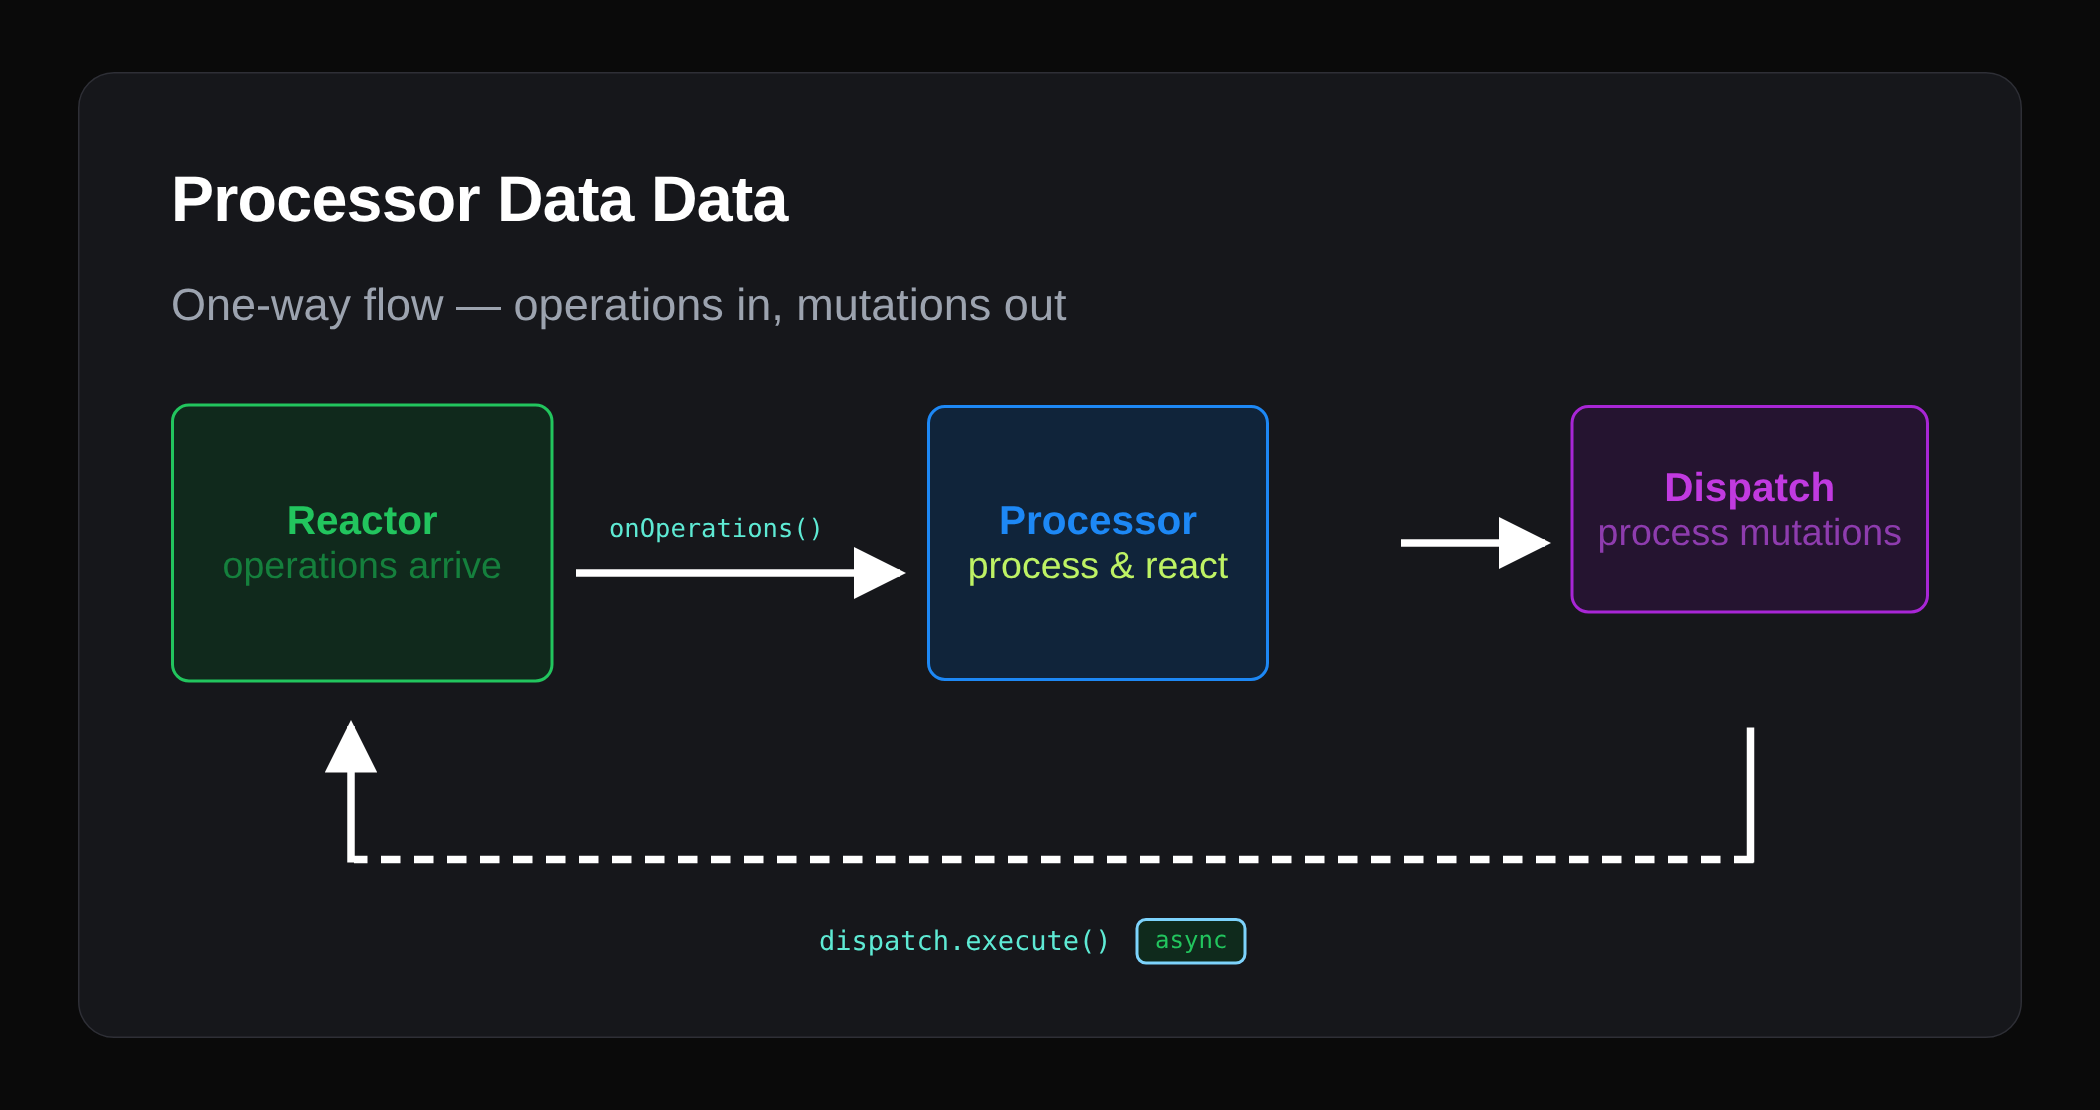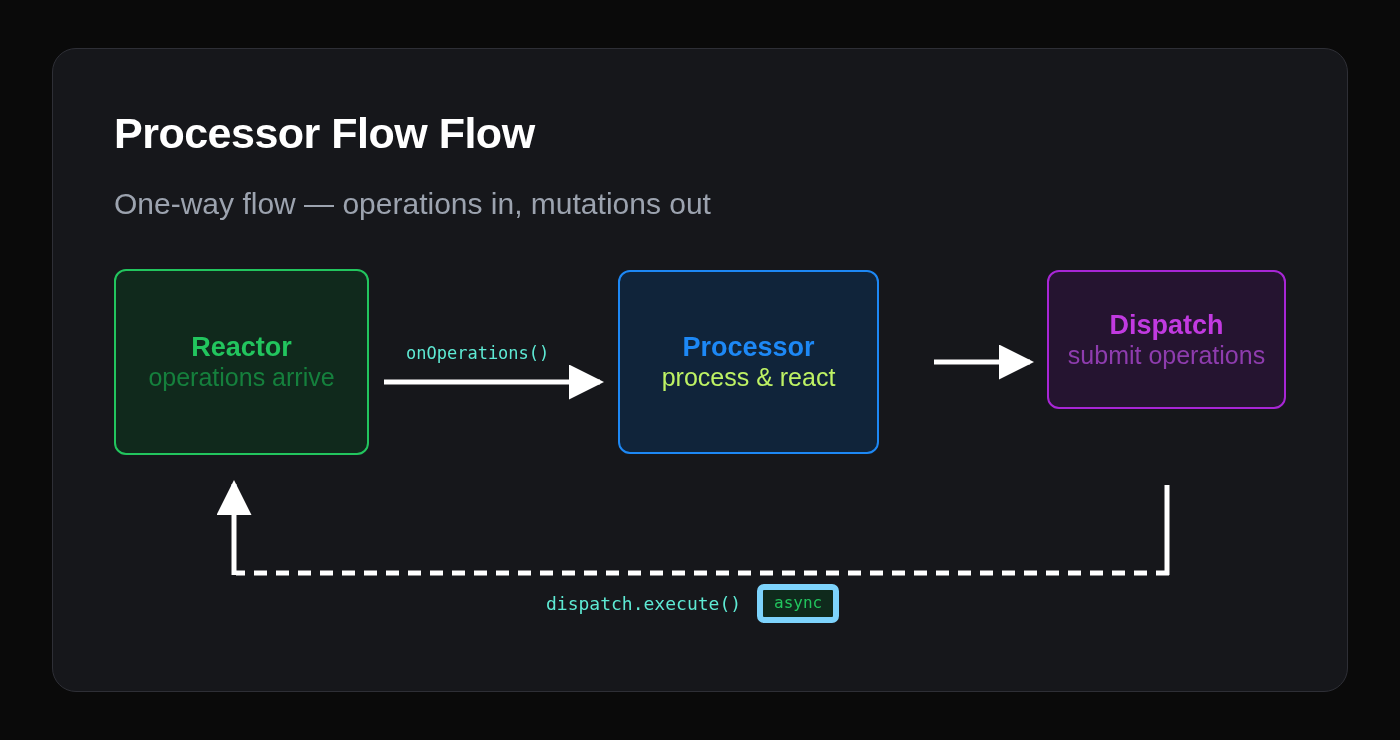--- a/index.html
+++ b/index.html
@@ -79,21 +79,21 @@
   }
   #node-reactor {
     left: 114px; top: 269px; width: 255px; height: 186px;
     border-color: #22c55e;
     background: #10291c;
   }
   #node-reactor .node-title { color: #22c55e; }
   #node-reactor .node-sub  { color: #15803d; }
 
   #node-processor {
-    left: 618px; top: 270px; width: 261px; height: 184px;
+    left: 618px; top: 270px; width: 228px; height: 184px;
     border-color: #1d88f5;
     background: #10243a;
   }
   #node-processor .node-title { color: #1d88f5; }
   #node-processor .node-sub  { color: #bef264; }
 
   #node-dispatch {
     left: 1047px; top: 270px; width: 239px; height: 139px;
     border-color: #a826d6;
     background: #251430;
@@ -118,49 +118,49 @@
     white-space: nowrap;
     line-height: 1;
   }
   #label-onoperations {
     left: 406px;
     top: 345px;
   }
   #feedback-label-group {
     position: absolute;
     left: 546px;
-    top: 584px;
+    top: 612px;
     display: flex;
     align-items: center;
     gap: 16px;
   }
   #label-dispatch-execute {
     position: static;
     font-size: 18px;
   }
   #badge-async {
     font-family: "DejaVu Sans Mono", "Liberation Mono", monospace;
     font-size: 16px;
     color: #22c55e;
-    border: 6px solid #7dd3fc;
+    border: 2px solid #7dd3fc;
     background: #0f2a1c;
     border-radius: 7px;
     padding: 5px 11px 6px 11px;
     line-height: 1;
     white-space: nowrap;
   }
 </style>
 </head>
 <body>
 
 <div id="stage">
 
   <div id="card"></div>
 
-  <div id="page-title">Processor Flow Flow</div>
+  <div id="page-title">Processor Data Data</div>
   <div id="page-subtitle">One-way flow — operations in, mutations out</div>
 
   <svg id="edges" viewBox="0 0 1400 740">
     <defs>
       <marker id="arrowhead-white" markerWidth="7" markerHeight="7" refX="6.2" refY="3.5" orient="auto" markerUnits="strokeWidth">
         <path d="M 0 0 L 7 3.5 L 0 7 z" fill="#ffffff"></path>
       </marker>
     </defs>
 
     <line x1="384" y1="382" x2="600" y2="382" stroke="#ffffff" stroke-width="5" marker-end="url(#arrowhead-white)"></line>
@@ -179,21 +179,21 @@
     <div class="node-sub">operations arrive</div>
   </div>
 
   <div class="node" id="node-processor">
     <div class="node-title">Processor</div>
     <div class="node-sub">process &amp; react</div>
   </div>
 
   <div class="node" id="node-dispatch">
     <div class="node-title">Dispatch</div>
-    <div class="node-sub">submit operations</div>
+    <div class="node-sub">process mutations</div>
   </div>
 
   <div class="edge-label" id="label-onoperations">onOperations()</div>
 
   <div id="feedback-label-group">
     <span class="edge-label" id="label-dispatch-execute">dispatch.execute()</span>
     <span id="badge-async">async</span>
   </div>
 
 </div>

